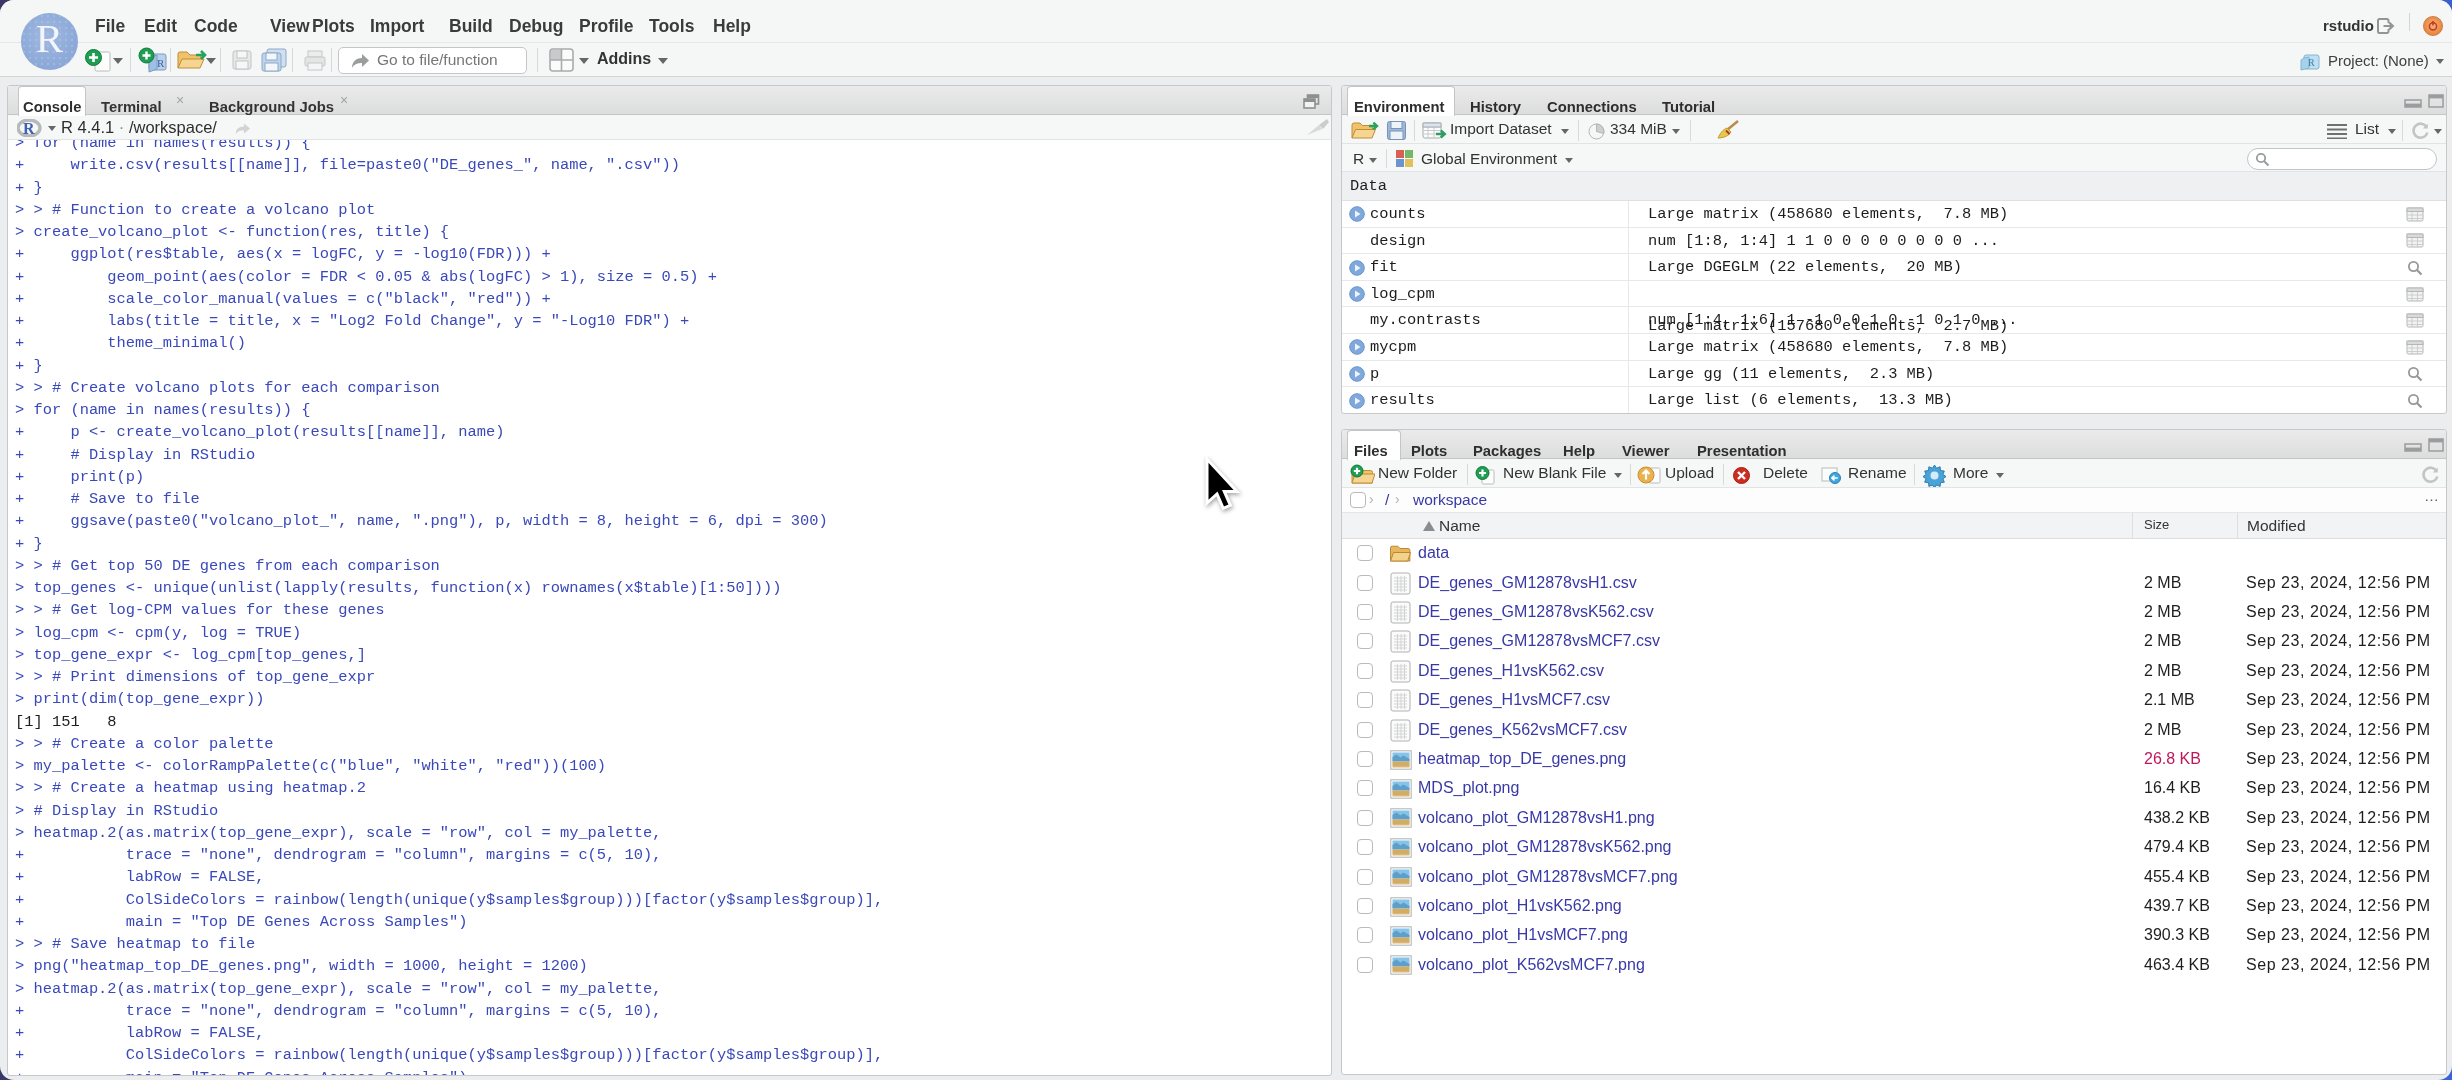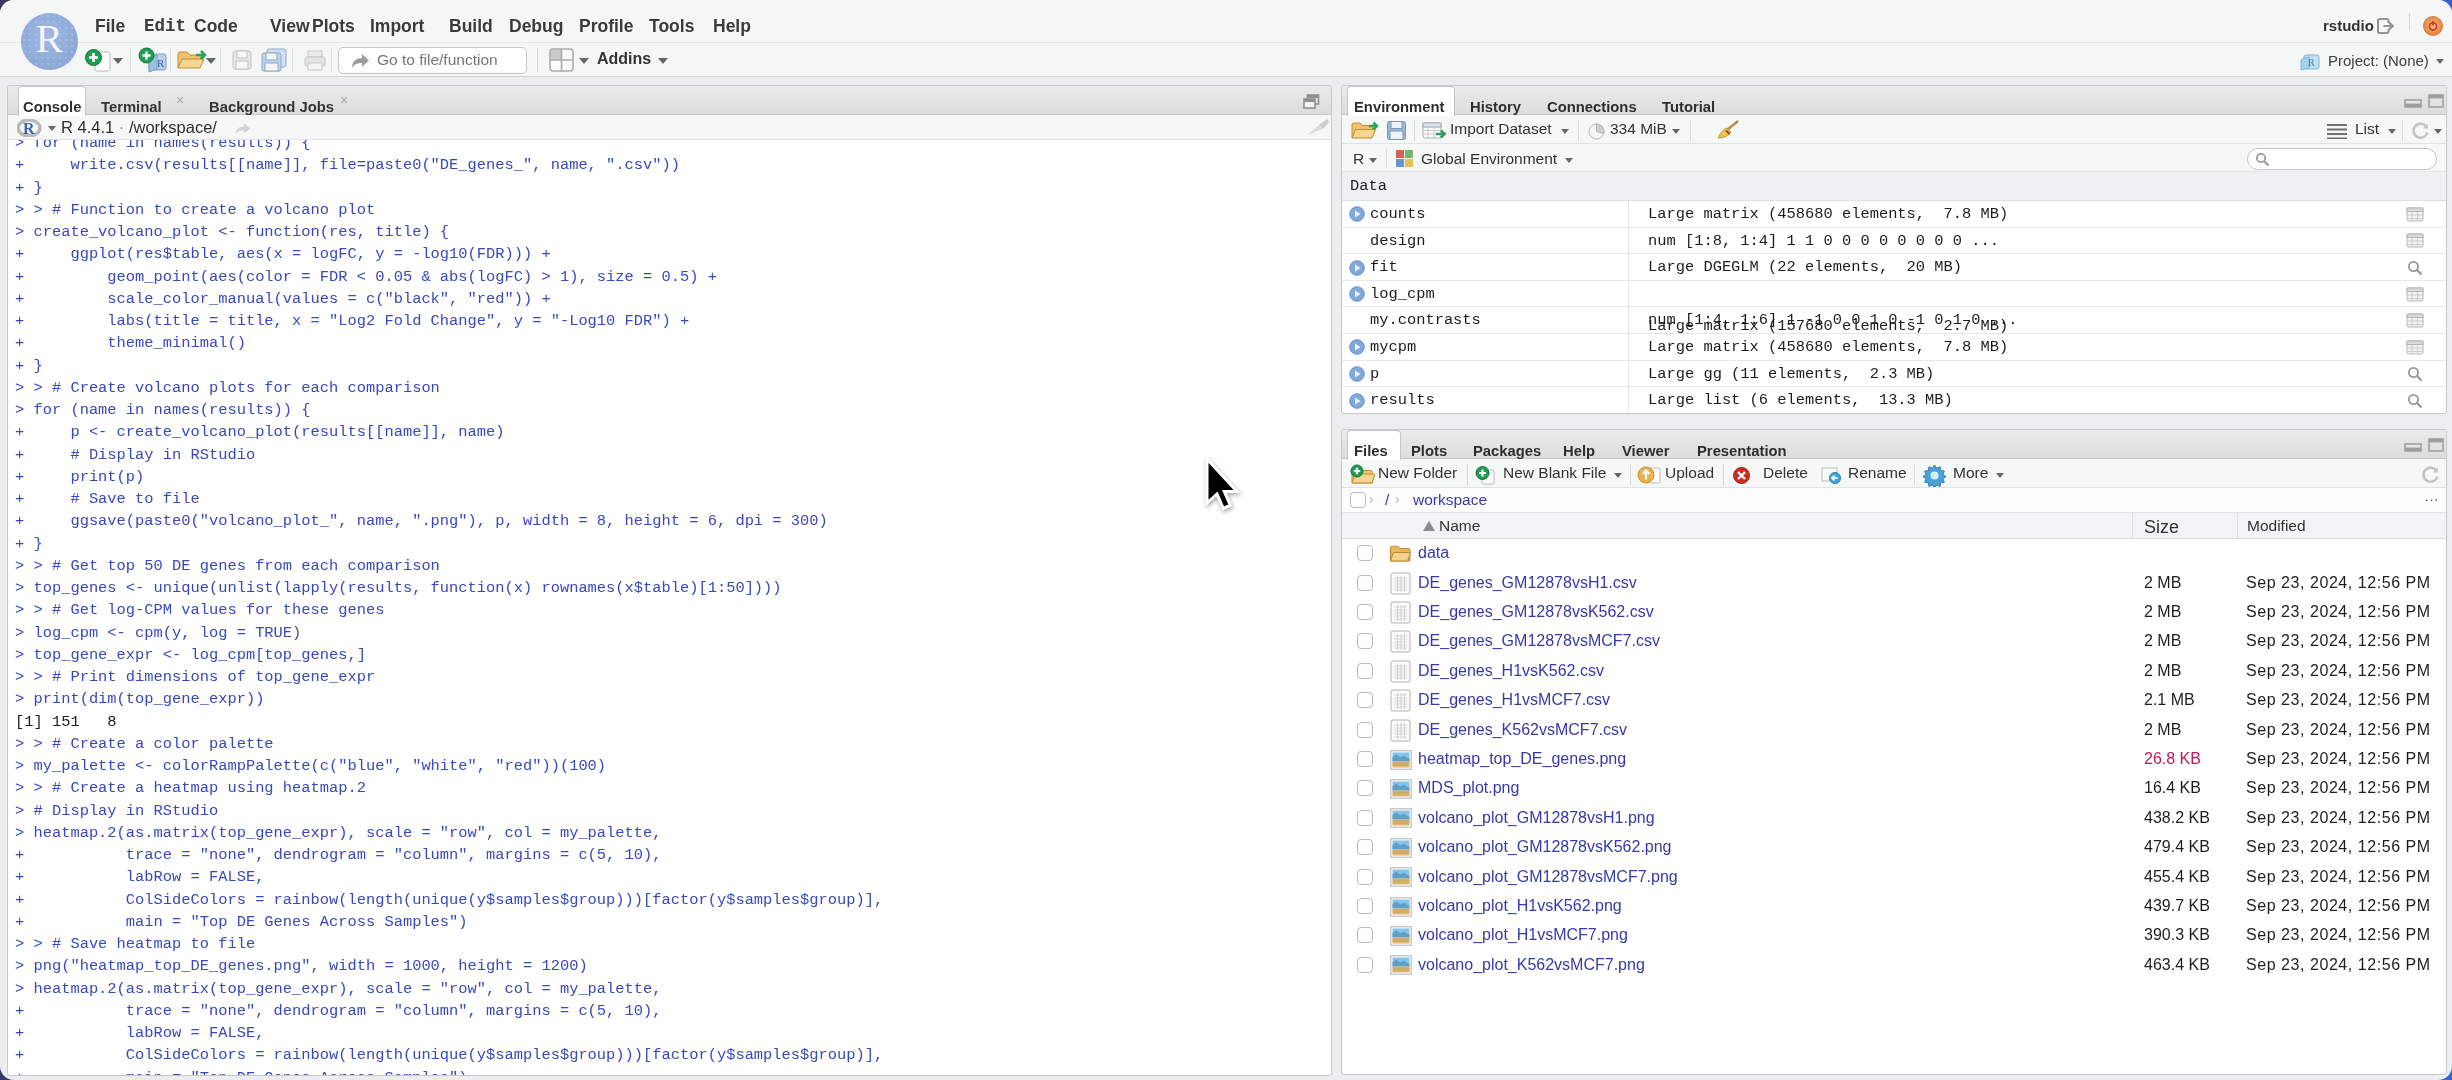--- a/index.html
+++ b/index.html
@@ -33,21 +33,21 @@
 
   <div class="hdr">
     <div class="mrow"></div>
 
     <div class="abs" id="rlogo" style="left:21px;top:13px;width:57px;height:57px;border-radius:50%;background:radial-gradient(circle at 45% 40%,#a3b7e0,#90a9d8 60%,#8AA2D2);">
       <div class="abs" style="left:0;top:0;width:57px;height:57px;border-radius:50%;background-image:radial-gradient(circle,rgba(135,225,238,0.45) 1px,transparent 1.5px);background-size:6px 6px;"></div>
       <div class="abs" style="left:0;top:1px;width:57px;text-align:center;font-family:'Liberation Serif',serif;font-size:41px;color:#f2f5fa;">R</div>
     </div>
 
     <span class="menu" style="left:95px;">File</span>
-    <span class="menu" style="left:144px;font-family:Liberation Mono, monospace;">Edit</span>
+    <span class="menu" style="left:144px;">Edit</span>
     <span class="menu" style="left:194px;">Code</span>
     <span class="menu" style="left:270px;">View</span>
     <span class="menu" style="left:312px;">Plots</span>
     <span class="menu" style="left:370px;">Import</span>
     <span class="menu" style="left:449px;">Build</span>
     <span class="menu" style="left:509px;">Debug</span>
     <span class="menu" style="left:579px;">Profile</span>
     <span class="menu" style="left:649px;">Tools</span>
     <span class="menu" style="left:713px;">Help</span>
 
@@ -463,21 +463,21 @@
     <span class="abs link" style="left:71px;top:61px;font-size:15.5px;">workspace</span>
     <span class="abs" style="left:1082px;top:57px;font-size:15px;color:#5a5b5c;letter-spacing:1px;">…</span>
 
     <div class="abs" style="left:0;top:83px;right:0;height:26px;background:#f2f3f4;border-bottom:1px solid #dddedf;"></div>
     <div class="abs" style="left:790px;top:83px;width:1px;height:26px;background:#dddedf;"></div>
     <div class="abs" style="left:895px;top:83px;width:1px;height:26px;background:#dddedf;"></div>
     <svg class="abs" style="left:81px;top:91px;" width="12" height="10" viewBox="0 0 12 10">
         <path d="M6 0 L12 10 L0 10 Z" fill="#8b8c8d"></path>
       </svg>
     <span class="abs" style="left:97px;top:87px;font-size:15.5px;color:#333;">Name</span>
-    <span class="abs" style="left:802px;top:87px;font-size:18px;color:#333;">Size</span>
+    <span class="abs" style="left:802px;top:87px;font-size:13px;color:#333;">Size</span>
     <span class="abs" style="left:905px;top:87px;font-size:15.5px;color:#333;">Modified</span>
 
     <div id="filerows" style="position:absolute;left:0;top:109px;right:0;bottom:0;font-size:16px;">
       <div class="abs" style="left:15px;top:6.2px;width:16px;height:16px;background:#fff;border:1px solid #b9babb;border-radius:4px;"></div>
       <svg class="abs" style="left:47px;top:4.7px;" width="23" height="19" viewBox="0 0 23 19">
           <path d="M1.5 17 V4 a1.8 1.8 0 0 1 1.8-1.8 h5.5 l2.3 2.3 h8 a1.8 1.8 0 0 1 1.8 1.8 V17 z" fill="#e9b75b" stroke="#b98a33"></path>
           <path d="M1.5 17 L4.5 8.5 h17 l-2.8 8.5 z" fill="#f3d28a" stroke="#b98a33"></path>
         </svg>
       <span class="abs link" style="left:76px;top:5.2px;">data</span>
       <div class="abs" style="left:15px;top:35.6px;width:16px;height:16px;background:#fff;border:1px solid #b9babb;border-radius:4px;"></div>

